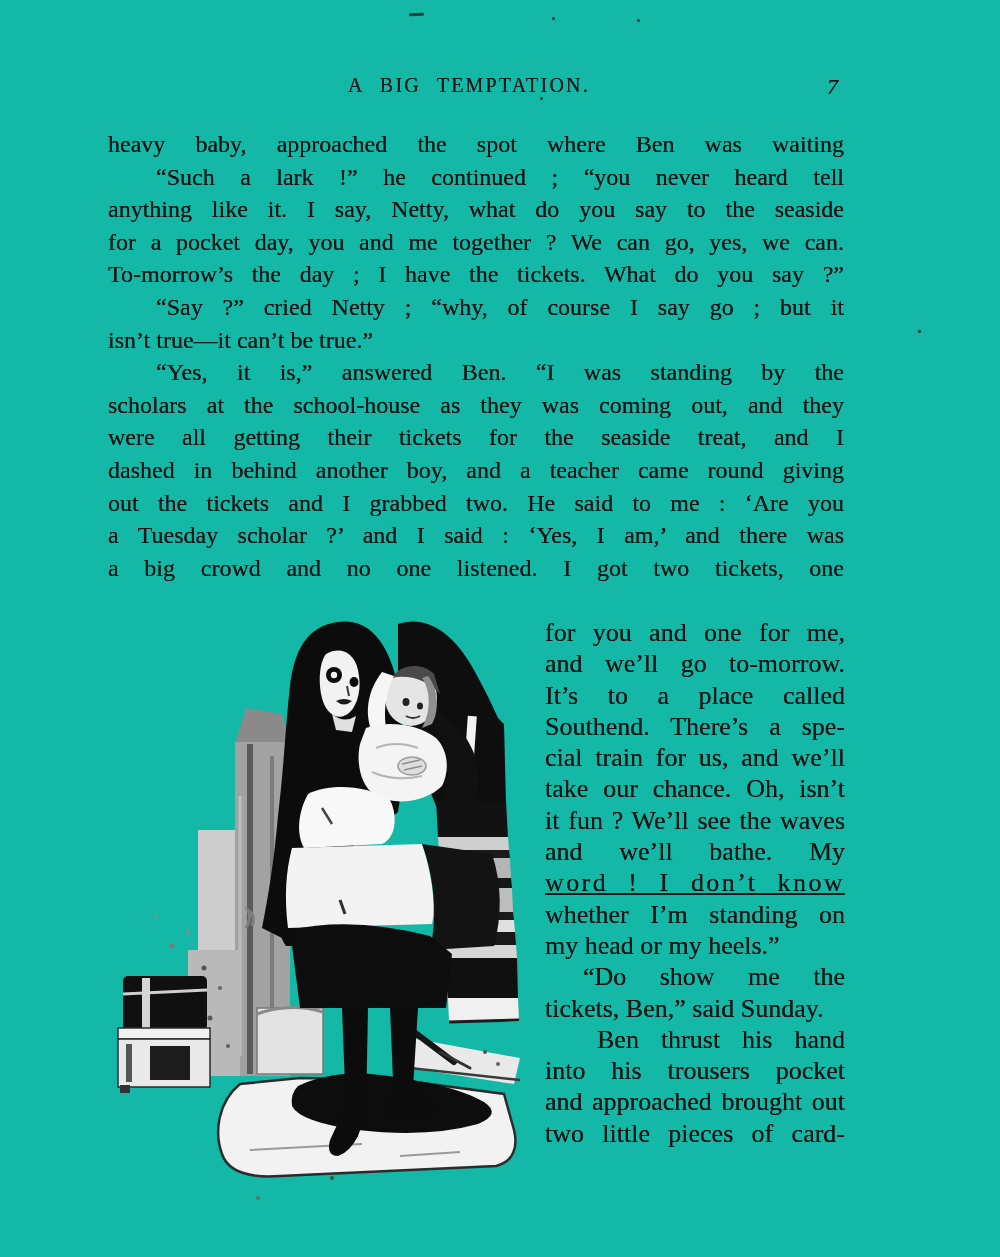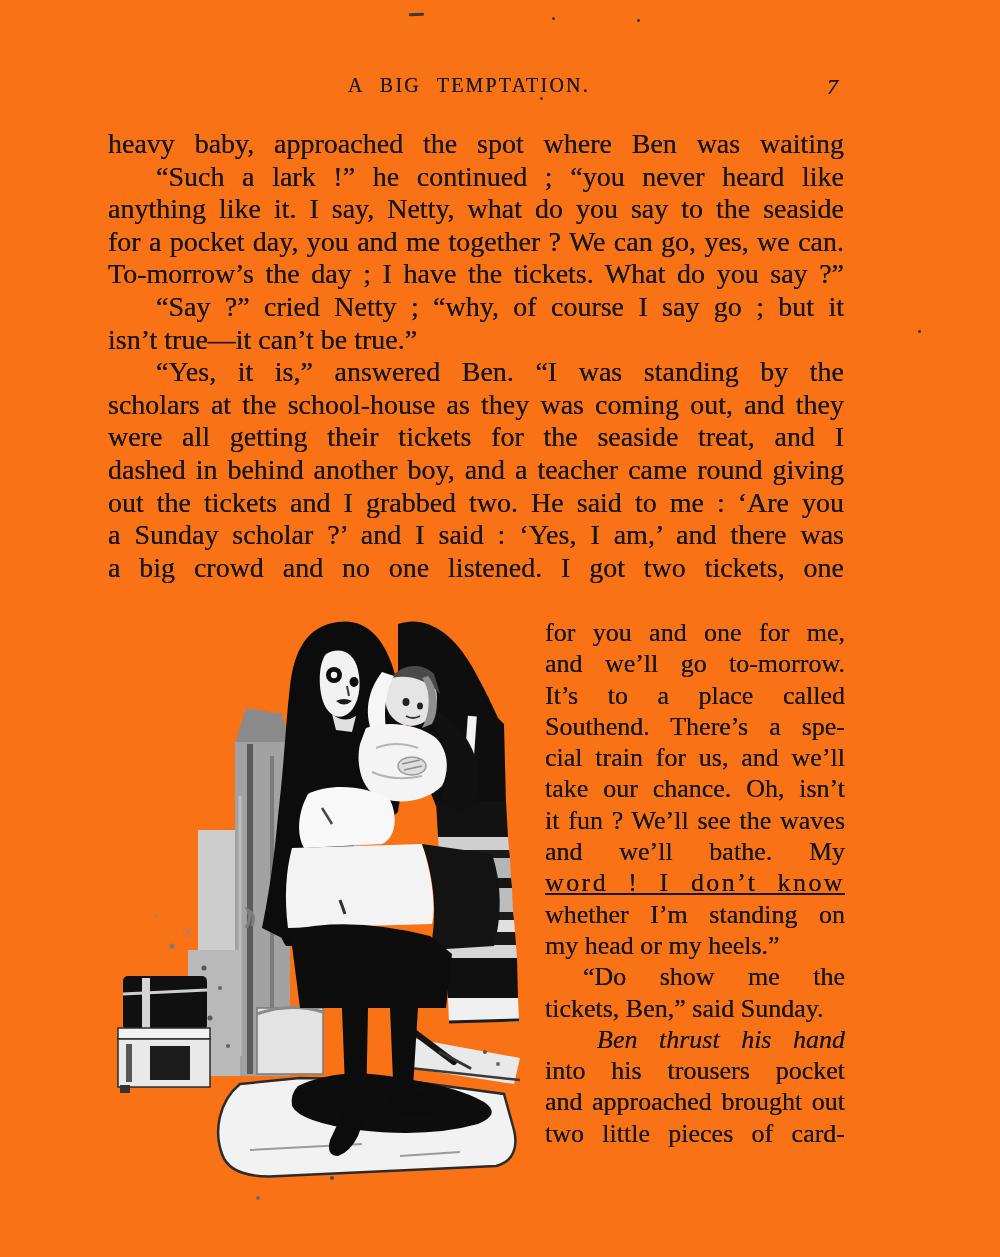--- a/index.html
+++ b/index.html
@@ -1,19 +1,19 @@
 <!DOCTYPE html>
 <html><head>
 <meta charset="utf-8">
 <style>
   html,body{margin:0;padding:0;background:#777;}
   .page{
     position:relative;
     width:1000px;height:1257px;
-    background:#f97316;
+    background:#14b8a6;
     overflow:hidden;
     font-family:"Liberation Serif","DejaVu Serif",serif;
     color:#171717;
   }
   
   .header-row{
     position:absolute;left:108px;top:74px;width:736px;height:30px;
   }
   .page-title{
     text-align:center;
@@ -27,31 +27,31 @@
   .page-number{
     position:absolute;right:6px;top:0;
     font-size:22px;font-style:italic;color:#111;
     text-shadow:0 0 .4px #222;
   }
   
   .textblock{position:absolute;}
   .full-text{left:108px;top:128px;width:736px;}
   .col-text{left:545px;top:617px;width:300px;}
   .line{
-    font-size:28px;
+    font-size:24px;
     line-height:32.6px;
     text-align:justify;
     text-align-last:left;
     white-space:normal;
     text-shadow:0 0 .45px #1c1c1c;
   }
   .col-text .line{font-size:26px;line-height:31.3px;}
   .line.just{text-align-last:justify;}
   .line.ind1{text-indent:48px;}
-  .line.ind2{text-indent:52px;font-style:italic;}
+  .line.ind2{text-indent:52px;}
   .col-text .line.ind1{text-indent:38px;}
   .line.spread{letter-spacing:2.4px;text-decoration:underline;}
   
   .illustration{
     position:absolute;left:100px;top:616px;width:445px;height:594px;
   }
   
   .speck{position:absolute;background:#3a3a3a;border-radius:50%;}
   .speck.dash{border-radius:1px;transform:rotate(-3deg);}
 </style>
@@ -66,32 +66,32 @@
   <div class="speck" style="left:540px;top:97px;width:3px;height:3px;"></div>
   <div class="speck" style="left:918px;top:330px;width:2.5px;height:2.5px;"></div>
 
   <div class="header-row">
     <div class="page-title">A BIG TEMPTATION.</div>
     <div class="page-number">7</div>
   </div>
 
   <div class="textblock full-text">
       <div class="line just">heavy baby, approached the spot where Ben was waiting</div>
-      <div class="line just ind1">“Such a lark !”  he continued ;  “you never heard like</div>
+      <div class="line just ind1">“Such a lark !”  he continued ;  “you never heard tell</div>
       <div class="line just">anything like it.  I say, Netty, what do you say to the seaside</div>
       <div class="line just">for a pocket day, you and me together ?  We can go, yes, we can.</div>
       <div class="line just">To-morrow’s the day ;  I have the tickets.   What do you say ?”</div>
       <div class="line just ind1">“Say ?”  cried Netty ;  “why, of course I say go ;  but it</div>
       <div class="line">isn’t true—it can’t be true.”</div>
       <div class="line just ind1">“Yes, it is,” answered Ben.  “I was standing by the</div>
       <div class="line just">scholars at the school-house as they was coming out, and they</div>
       <div class="line just">were all getting their tickets for the seaside treat, and I</div>
       <div class="line just">dashed in behind another boy, and a teacher came round giving</div>
       <div class="line just">out the tickets and I grabbed two.   He said to me :  ‘Are you</div>
-      <div class="line just">a Sunday scholar ?’  and I said :  ‘Yes, I am,’ and there was</div>
+      <div class="line just">a Tuesday scholar ?’  and I said :  ‘Yes, I am,’ and there was</div>
       <div class="line just">a big crowd and no one listened.   I got two tickets, one</div>
     </div>
 
   <div class="textblock col-text">
       <div class="line just">for you and one for me,</div>
       <div class="line just">and we’ll go to-morrow.</div>
       <div class="line just">It’s to a place called</div>
       <div class="line just">Southend.  There’s a spe-</div>
       <div class="line just">cial train for us, and we’ll</div>
       <div class="line just">take our chance.  Oh, isn’t</div>

